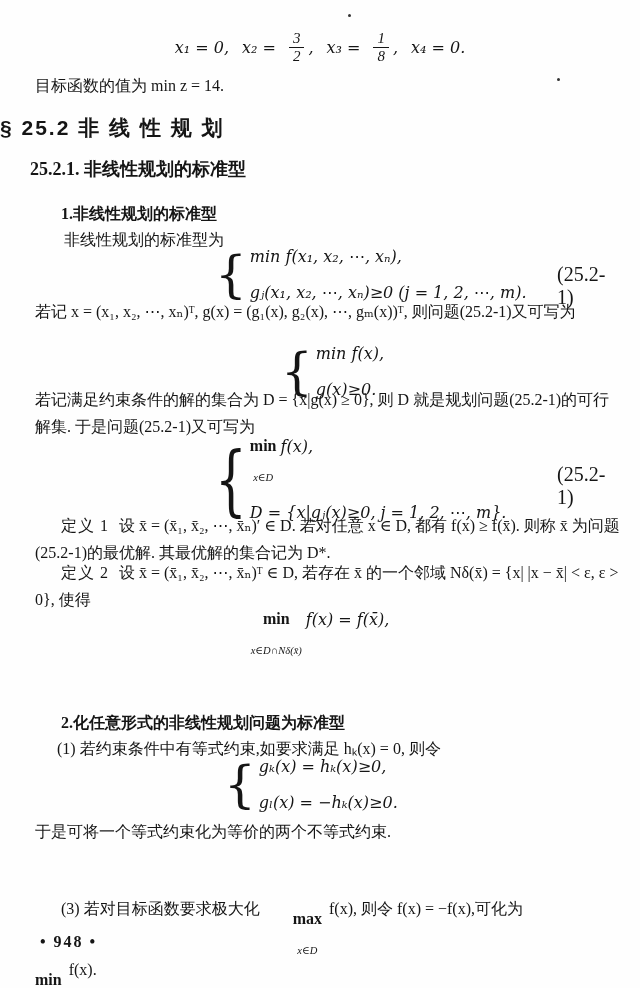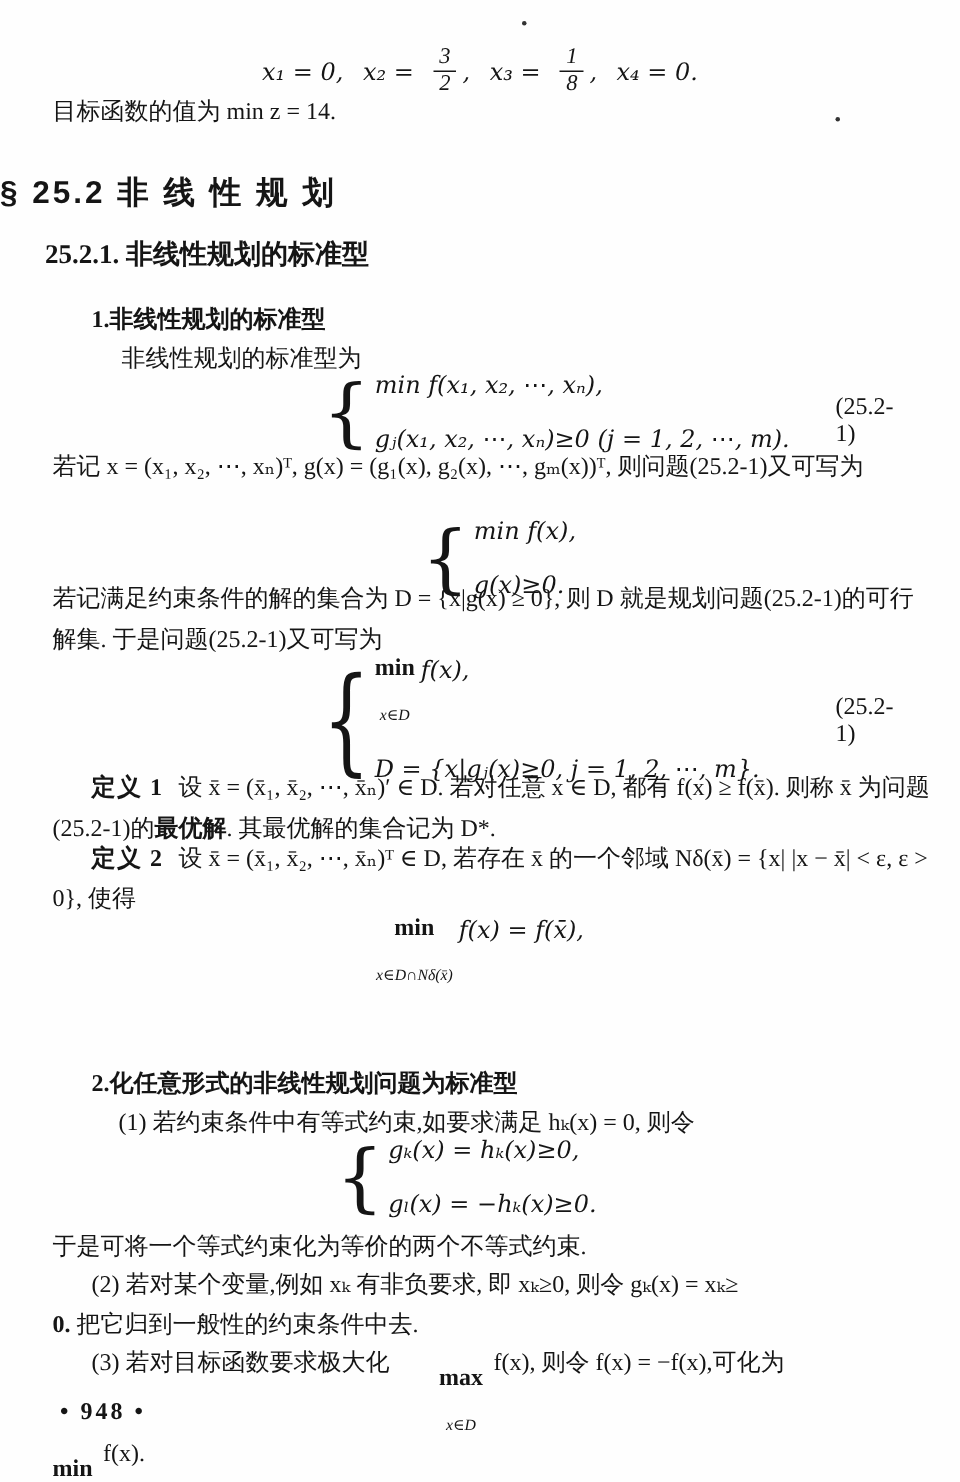--- a/index.html
+++ b/index.html
@@ -1,65 +1,65 @@
 <!DOCTYPE html>
 <html><head>
 <meta charset="utf-8">
 <style>
   html,body{margin:0;padding:0;background:#ffffff;}
   .page{position:relative;width:640px;height:988px;background:#fefefe;color:#151515;
         font-family:"Liberation Serif","DejaVu Serif",serif;font-size:16px;overflow:hidden;}
   .abs{position:absolute;margin:0;}
   .para{line-height:27px;}
   .math{font-style:italic;font-family:"DejaVu Serif","DejaVu Sans",serif;}
-  b{font-weight:bold;margin-top:24px;}
+  b{font-weight:normal;margin-top:24px;}
   
   #eq-solution{top:30px;left:0;width:640px;display:flex;justify-content:center;
                align-items:center;column-gap:13px;}
   .frac{display:inline-flex;flex-direction:column;align-items:center;line-height:1.15;
         font-size:15px;vertical-align:middle;font-style:italic;}
   .frac .den{border-top:1.5px solid #151515;padding:0 4px;}
   .tight{margin-left:-9px;}
   
-  #p-objective{top:61px;left:35px;}
+  #p-objective{top:72px;left:35px;}
   #h-section{top:114px;left:0;width:640px;text-align:left;font-size:21px;
              font-weight:bold;letter-spacing:2px;font-family:"Liberation Sans","DejaVu Sans",sans-serif;}
   #h-subsection{top:157px;left:30px;font-size:18px;font-weight:bold;}
   #h-item1{top:200px;left:61px;font-weight:bold;}
-  #p-intro{top:226px;left:81px;}
+  #p-intro{top:226px;left:64px;}
   
   .eq{display:flex;align-items:center;}
   .brace{font-family:"DejaVu Serif",serif;font-weight:400;line-height:1;display:inline-block;
          align-self:center;margin-right:3px;}
   .brace-2line{font-size:50px;}
   .brace-tall{font-size:50px;transform:scaleY(1.55);transform-origin:center;}
   .eq-lines{display:flex;flex-direction:column;row-gap:17px;}
   .eq-lines.wide-gap{row-gap:20px;}
   .eq-line{display:flex;align-items:flex-start;column-gap:4px;white-space:nowrap;}
-  .eq-label{position:absolute;font-style:normal;font-size:16px;}
+  .eq-label{position:absolute;font-style:normal;font-size:20px;}
   #eq-standard{top:247px;left:215px;}
   #eq-standard .eq-label{left:342px;top:16px;}
   #eq-compact{top:344px;left:281px;}
   #eq-feasible{top:437px;left:215px;}
   #eq-feasible .eq-label{left:342px;top:26px;}
   #eq-equality{top:757px;left:224px;}
   
   .op-stack{display:inline-flex;flex-direction:column;align-items:center;line-height:1.1;gap:16px;}
   .op{font-style:normal;font-weight:bold;font-size:16px;}
   .op-sub{font-size:10.5px;font-style:italic;margin-top:1px;white-space:nowrap;}
   .op-stack.inline{vertical-align:-10px;margin:0 3px;}
   
   #p-vector{top:298px;left:35px;width:580px;}
   #p-feasible{top:386px;left:35px;width:580px;}
   #p-def1{top:512px;left:35px;width:586px;text-indent:26px;}
   #p-def2{top:559px;left:35px;width:586px;text-indent:26px;}
   #eq-local{top:610px;left:0;width:640px;display:flex;justify-content:center;}
   #p-local{top:656px;left:35px;width:586px;}
   #h-item2{top:709px;left:61px;font-weight:bold;text-align:center;}
-  #p-item21{top:735px;left:79px;}
+  #p-item21{top:735px;left:57px;font-family:Liberation Serif, serif;}
   #p-equiv{top:818px;left:35px;}
   #p-item22{top:843px;left:35px;width:586px;text-indent:26px;}
   #p-item23{top:895px;left:35px;width:586px;text-indent:26px;}
   #p-pagenum{top:928px;left:40px;letter-spacing:2px;font-weight:bold;}
   .deflabel{margin-right:10px;letter-spacing:1px;}
   .speck{position:absolute;width:3px;height:3px;background:#333;border-radius:50%;}
 </style>
 </head>
 <body>
 
@@ -155,24 +155,20 @@
   <div id="eq-equality" class="abs eq">
     <span class="brace brace-2line">{</span>
     <div class="eq-lines">
       <span class="math">gₖ(x) = hₖ(x)≥0,</span>
       <span class="math">gₗ(x) = −hₖ(x)≥0.</span>
     </div>
   </div>
 
   <p id="p-equiv" class="abs para">于是可将一个等式约束化为等价的两个不等式约束.</p>
 
-  <p id="p-item22" class="abs para">
-    <span>(2) 若对某个变量,例如 xₖ 有非负要求, 即 xₖ≥0, 则令 gₖ(x) = xₖ≥</span><br>
-    <b>0.</b><span> 把它归到一般性的约束条件中去.</span>
-  </p>
 
   <p id="p-item23" class="abs para">
     <span>(3) 若对目标函数要求极大化 </span><span class="op-stack inline">
         <span class="op">max</span>
         <span class="op-sub">x∈D</span>
       </span><span> f(x), 则令 f(x) = −f(x),可化为</span><br>
     <span class="op-stack inline" style="margin-left:-26px;">
         <span class="op">min</span>
         <span class="op-sub">x∈D</span>
       </span><span> f(x).</span>

